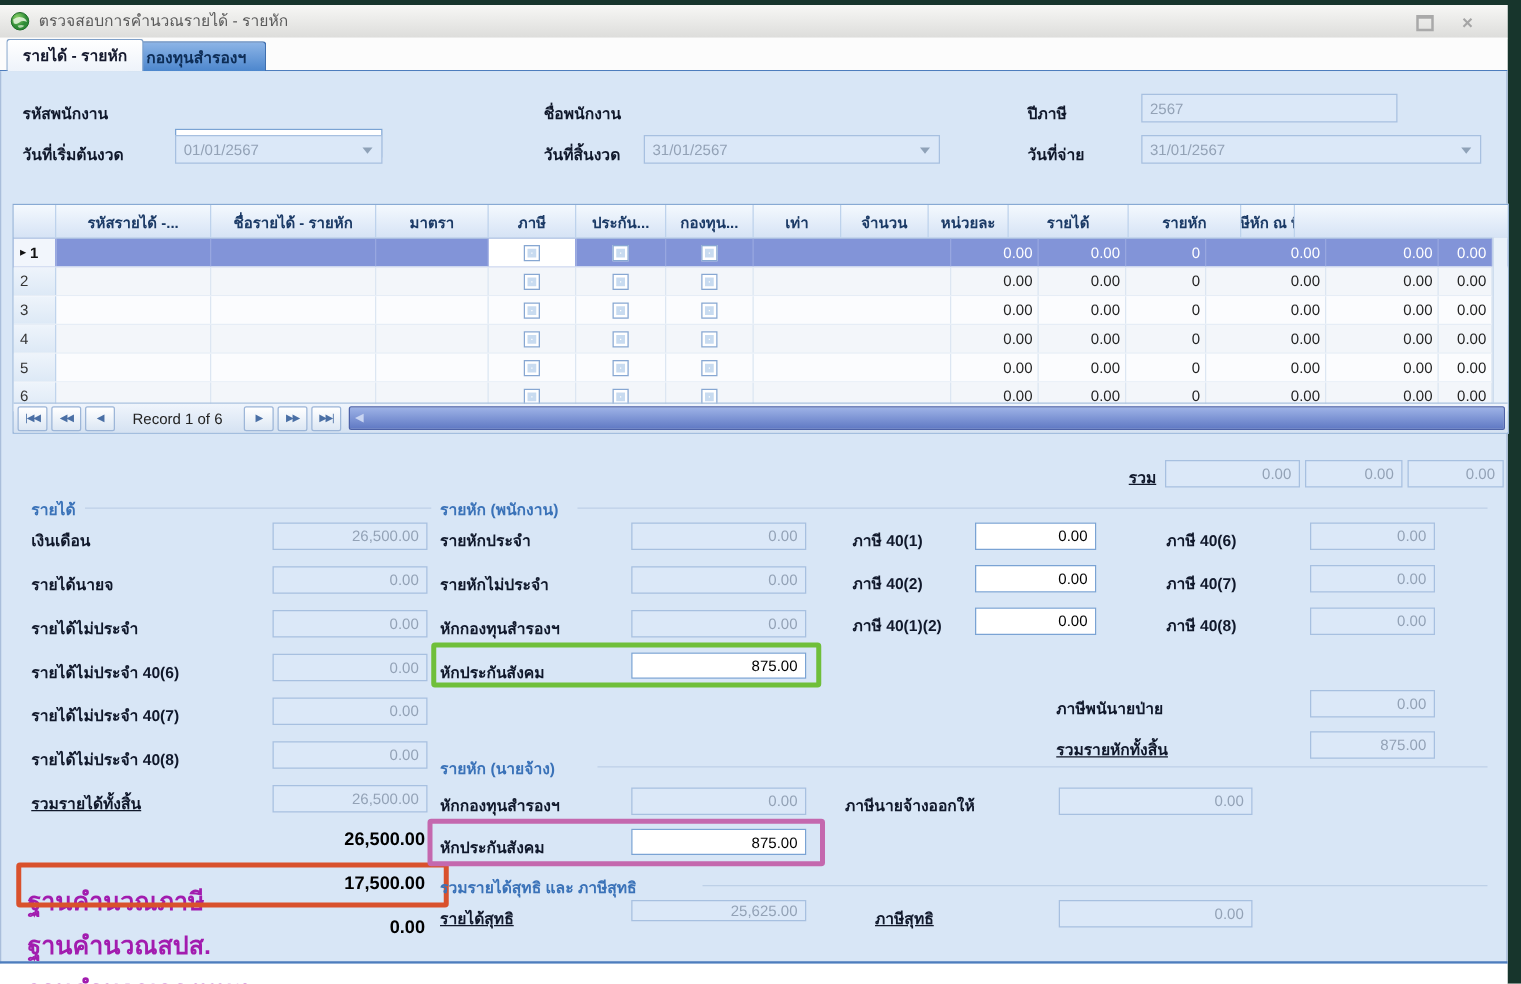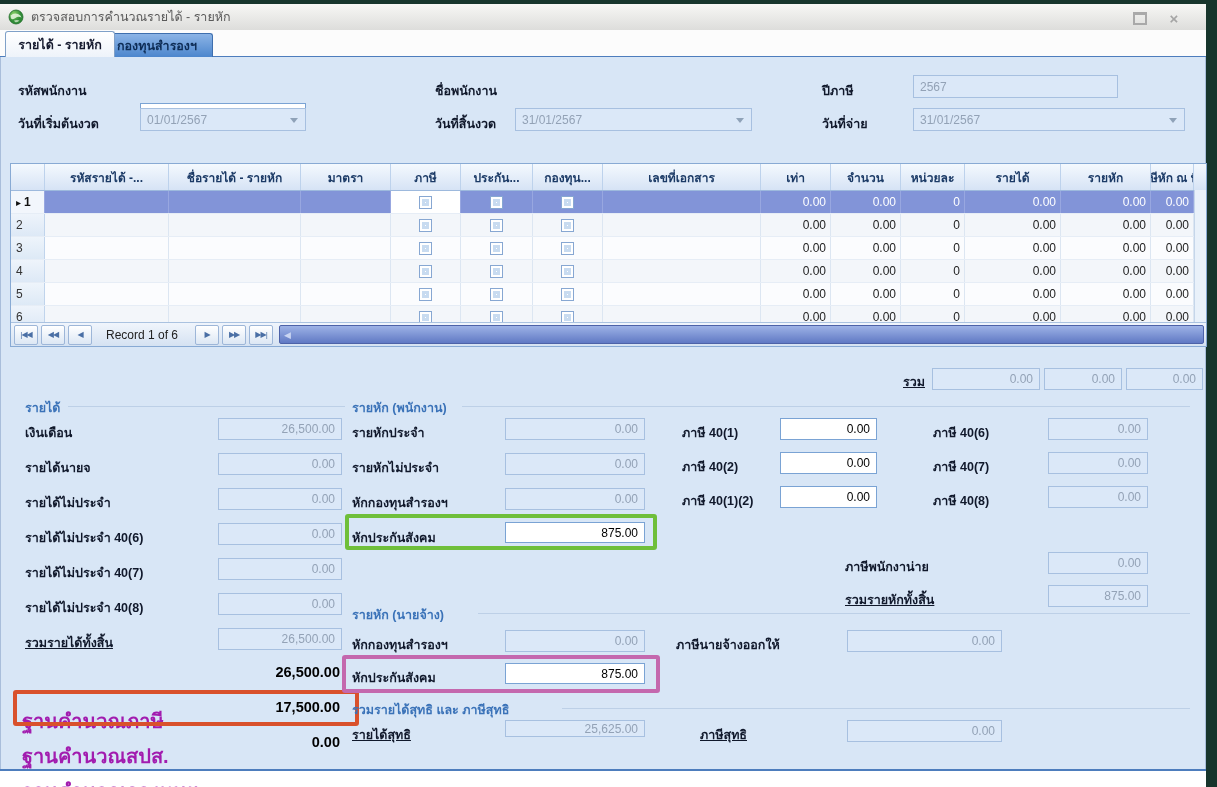--- a/index.html
+++ b/index.html
@@ -149,21 +149,20 @@
 
   <div class="grid">
     <div class="ghrow" id="grid-header">
         <div class="gcell gh" style="width: 34px;"></div>
         <div class="gcell gh" style="width: 124px;">รหัสรายได้ -...</div>
         <div class="gcell gh" style="width: 132px;">ชื่อรายได้ - รายหัก</div>
         <div class="gcell gh" style="width: 90px;">มาตรา</div>
         <div class="gcell gh" style="width: 70px;">ภาษี</div>
         <div class="gcell gh" style="width: 72px;">ประกัน...</div>
         <div class="gcell gh" style="width: 70px;">กองทุน...</div>
-        <div class="gcell gh" style="width: 158px;">เลขที่เอกสาร</div>
         <div class="gcell gh" style="width: 70px;">เท่า</div>
         <div class="gcell gh" style="width: 70px;">จำนวน</div>
         <div class="gcell gh" style="width: 64px;">หน่วยละ</div>
         <div class="gcell gh" style="width: 96px;">รายได้</div>
         <div class="gcell gh" style="width: 90px;">รายหัก</div>
         <div class="gcell gh" style="width: 43px;">ภาษีหัก ณ ที่...</div>
       </div>
     <div id="grid-body">
         <div class="grow sel">
           <div class="gcell numcol" style="width: 34px;"><span class="marker">▸</span>1</div>
@@ -362,21 +361,21 @@
   <div class="lbl" style="left:682px;top:491px;">ภาษี 40(1)(2)</div>
   <div class="fld num white" style="left:780px;top:486px;width:97px;height:22px;">0.00</div>
 
   <div class="lbl" style="left:933px;top:423px;">ภาษี 40(6)</div>
   <div class="fld num" style="left:1048px;top:418px;width:100px;height:22px;">0.00</div>
   <div class="lbl" style="left:933px;top:457px;">ภาษี 40(7)</div>
   <div class="fld num" style="left:1048px;top:452px;width:100px;height:22px;">0.00</div>
   <div class="lbl" style="left:933px;top:491px;">ภาษี 40(8)</div>
   <div class="fld num" style="left:1048px;top:486px;width:100px;height:22px;">0.00</div>
 
-  <div class="lbl" style="left:845px;top:557px;">ภาษีพนักงาน่าย</div>
+  <div class="lbl" style="left:845px;top:557px;">ภาษีพนันายป่าย</div>
   <div class="fld num" style="left:1048px;top:552px;width:100px;height:22px;">0.00</div>
   <div class="lbl ul" style="left:845px;top:590px;">รวมรายหักทั้งสิ้น</div>
   <div class="fld num" style="left:1048px;top:585px;width:100px;height:22px;">875.00</div>
 
   <div class="legend" style="left:352px;top:605px;">รายหัก (นายจ้าง)</div>
   <div class="gline" style="left:478px;top:613px;width:712px;"></div>
   <div class="lbl" style="left:352px;top:635px;">หักกองทุนสำรองฯ</div>
   <div class="fld num" style="left:505px;top:630px;width:140px;height:22px;">0.00</div>
   <div class="lbl" style="left:676px;top:635px;">ภาษีนายจ้างออกให้</div>
   <div class="fld num" style="left:847px;top:630px;width:155px;height:22px;">0.00</div>

